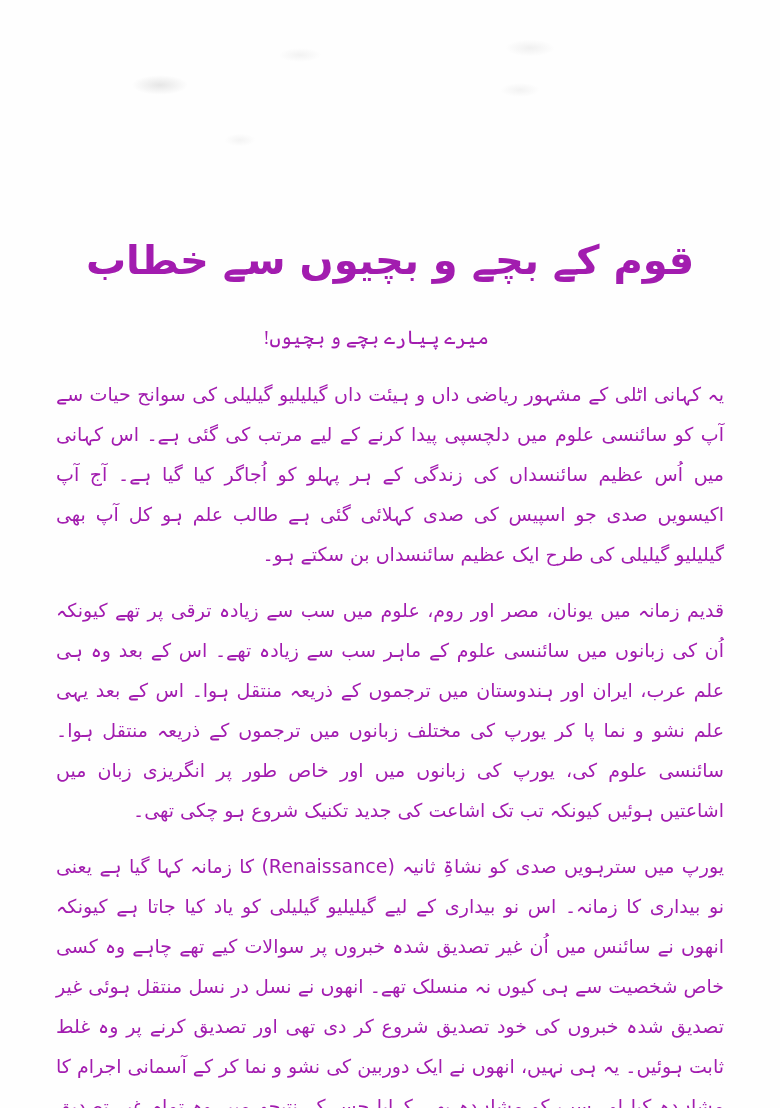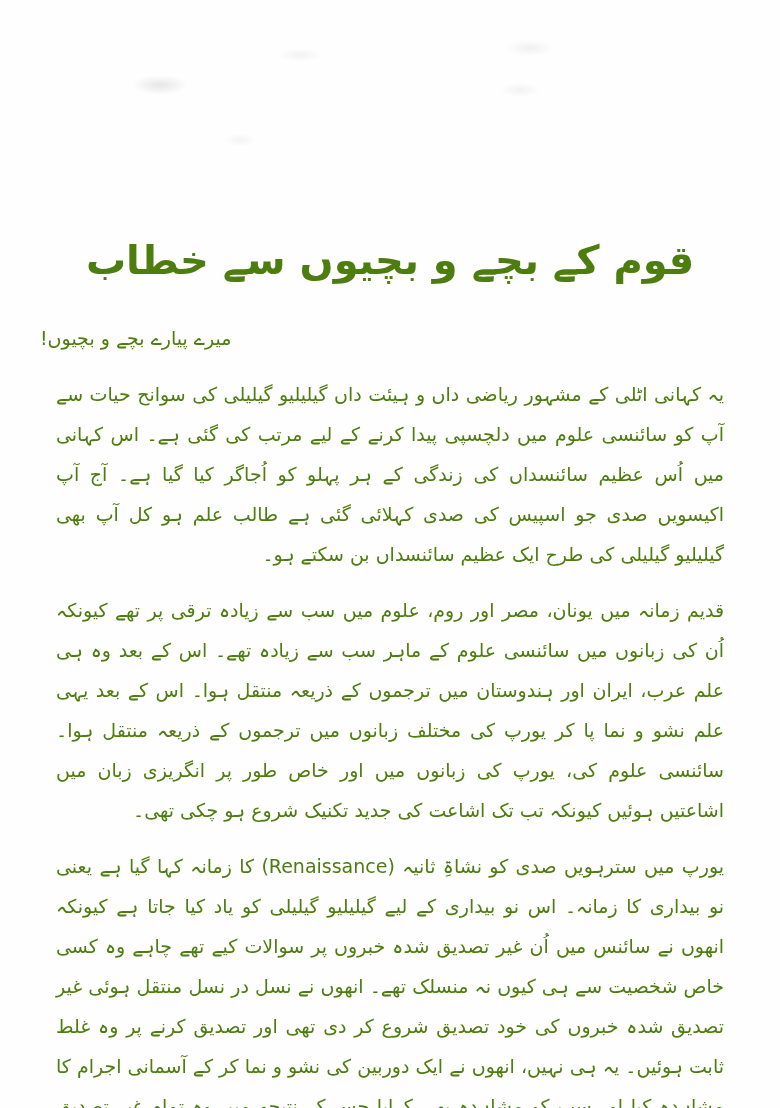--- a/index.html
+++ b/index.html
@@ -8,21 +8,21 @@
     background: #e8e8e8;
   }
   .page {
     position: relative;
     width: 780px;
     height: 1108px;
     margin: 0 auto;
     background: #fefefe;
     overflow: hidden;
     font-family: "DejaVu Sans", "Liberation Serif", sans-serif;
-    color: #4d7c0f;
+    color: #a21caf;
   }
   
   .scan-artifacts {
     position: absolute;
     top: 0; left: 0; right: 0;
     height: 160px;
     background:
       radial-gradient(ellipse 40px 14px at 160px 85px, rgba(120,120,120,0.18), rgba(120,120,120,0) 70%),
       radial-gradient(ellipse 30px 10px at 300px 55px, rgba(140,140,140,0.10), rgba(140,140,140,0) 70%),
       radial-gradient(ellipse 35px 12px at 530px 48px, rgba(140,140,140,0.12), rgba(140,140,140,0) 70%),
@@ -40,24 +40,25 @@
     line-height: 1.6;
     direction: rtl;
   }
   .content {
     margin: 26px 40px 0 40px;
     direction: rtl;
     font-size: 19px;
     line-height: 40px;
   }
   .salutation {
-    text-align: left;
+    text-align: center;
     padding-left: 0;
     padding-right: 28px;
     margin: 0;
+    font-family: Liberation Serif, serif;
   }
   .content p.body-para {
     margin: 16px;
     text-align: justify;
   }
 </style>
 </head>
 <body>
 
 <div class="page">

